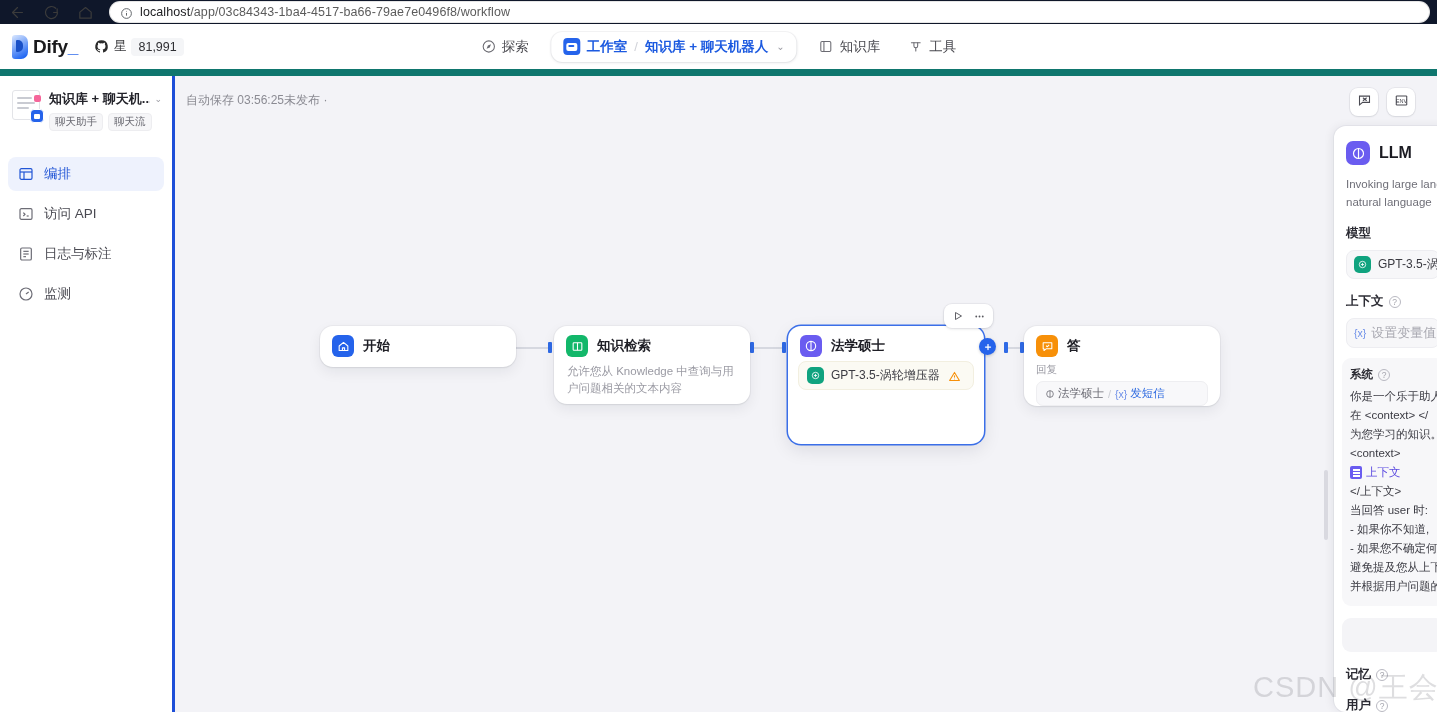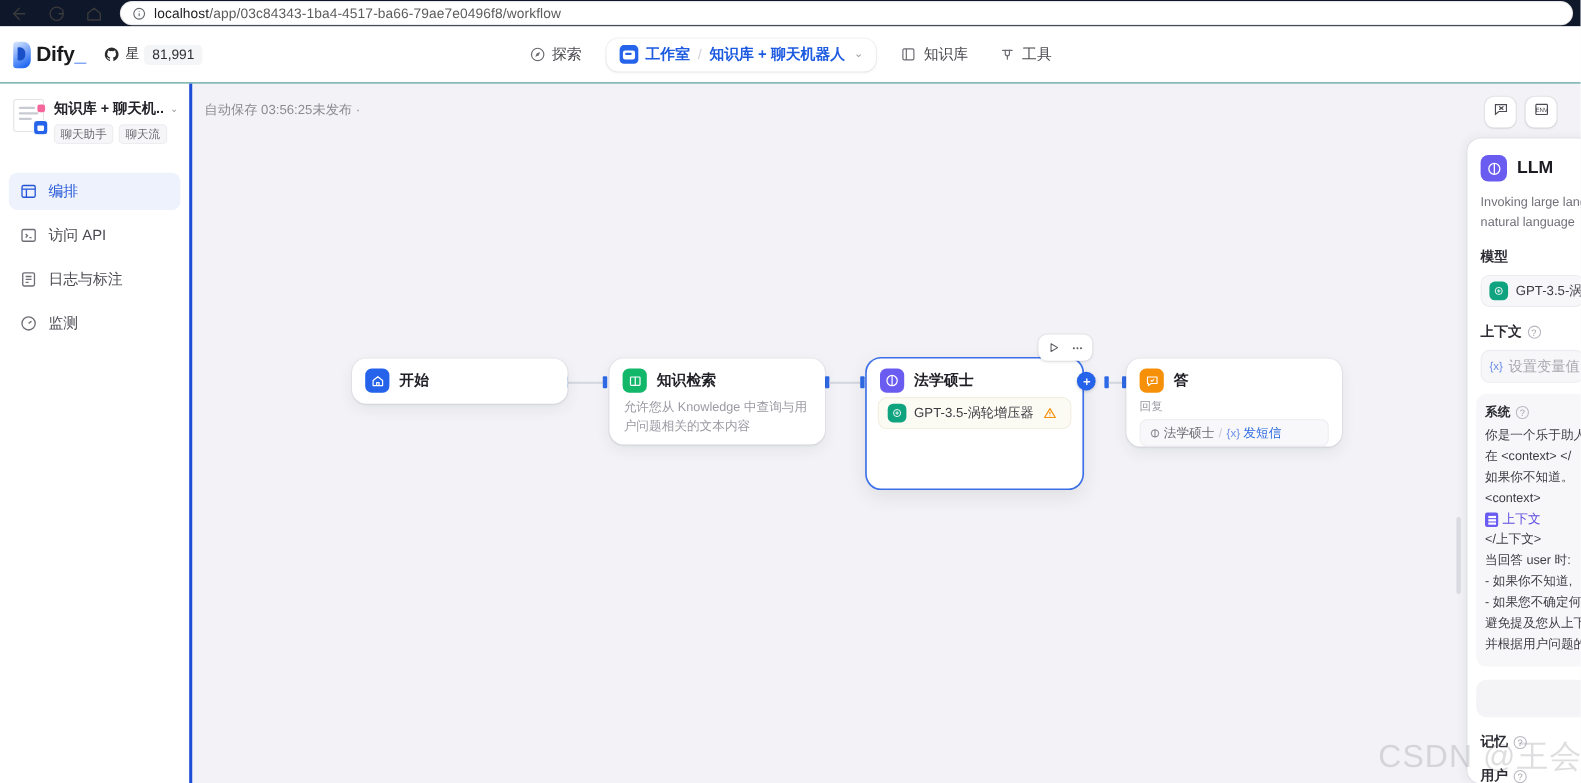--- a/index.html
+++ b/index.html
@@ -28,21 +28,21 @@
     box-shadow: 0 0 0 1px #e6e6e6;
   }
   .url-info-icon { width: 13px; height: 13px; flex: none; color: #5f6368; }
   .url-text { font-size: 12.5px; color: #5b5b5b; white-space: nowrap; letter-spacing: .1px; }
   .url-text .host { color: #202124; }
 
   
   .dify-header {
     position: absolute; top: 24px; left: 0; width: 1437px; height: 52px;
     background: #ffffff; display: flex; align-items: center;
-    border-bottom: 1px solid #0f766e;
+    border-bottom: 7px solid #0f766e;
   }
   .logo-wrap { display: flex; align-items: center; margin-left: 12px; gap: 5px; }
   .logo-mark {
     width: 16px; height: 24px; border-radius: 3px 7px 7px 3px;
     background: linear-gradient(150deg, #dbe8ff 0%, #1c64f2 90%);
     position: relative;
   }
   .logo-mark:after {
     content:''; position:absolute; left:4px; top:5px; width:7px; height:12px;
     background:#1950c7; border-radius: 1px 5px 5px 1px;
@@ -588,21 +588,21 @@
       </div>
     </div>
 
     <div class="rp-prompt">
       <div class="plab">
         <span>系统</span>
         <span class="q-ic">?</span>
       </div>
       <div class="rp-line">你是一个乐于助人</div>
       <div class="rp-line">在 &lt;context&gt; &lt;/</div>
-      <div class="rp-line">如果你不知道。</div>
+      <div class="rp-line">为您学习的知识。</div>
       <div class="rp-line">&lt;context&gt;</div>
       <div class="rp-line ctx">
         <span class="ctx-ic"></span>
         <span>上下文</span>
       </div>
       <div class="rp-line">&lt;/上下文&gt;</div>
       <div class="rp-line">当回答 user 时:</div>
       <div class="rp-line">- 如果你不知道,</div>
       <div class="rp-line">- 如果您不确定何</div>
       <div class="rp-line">避免提及您从上下</div>

